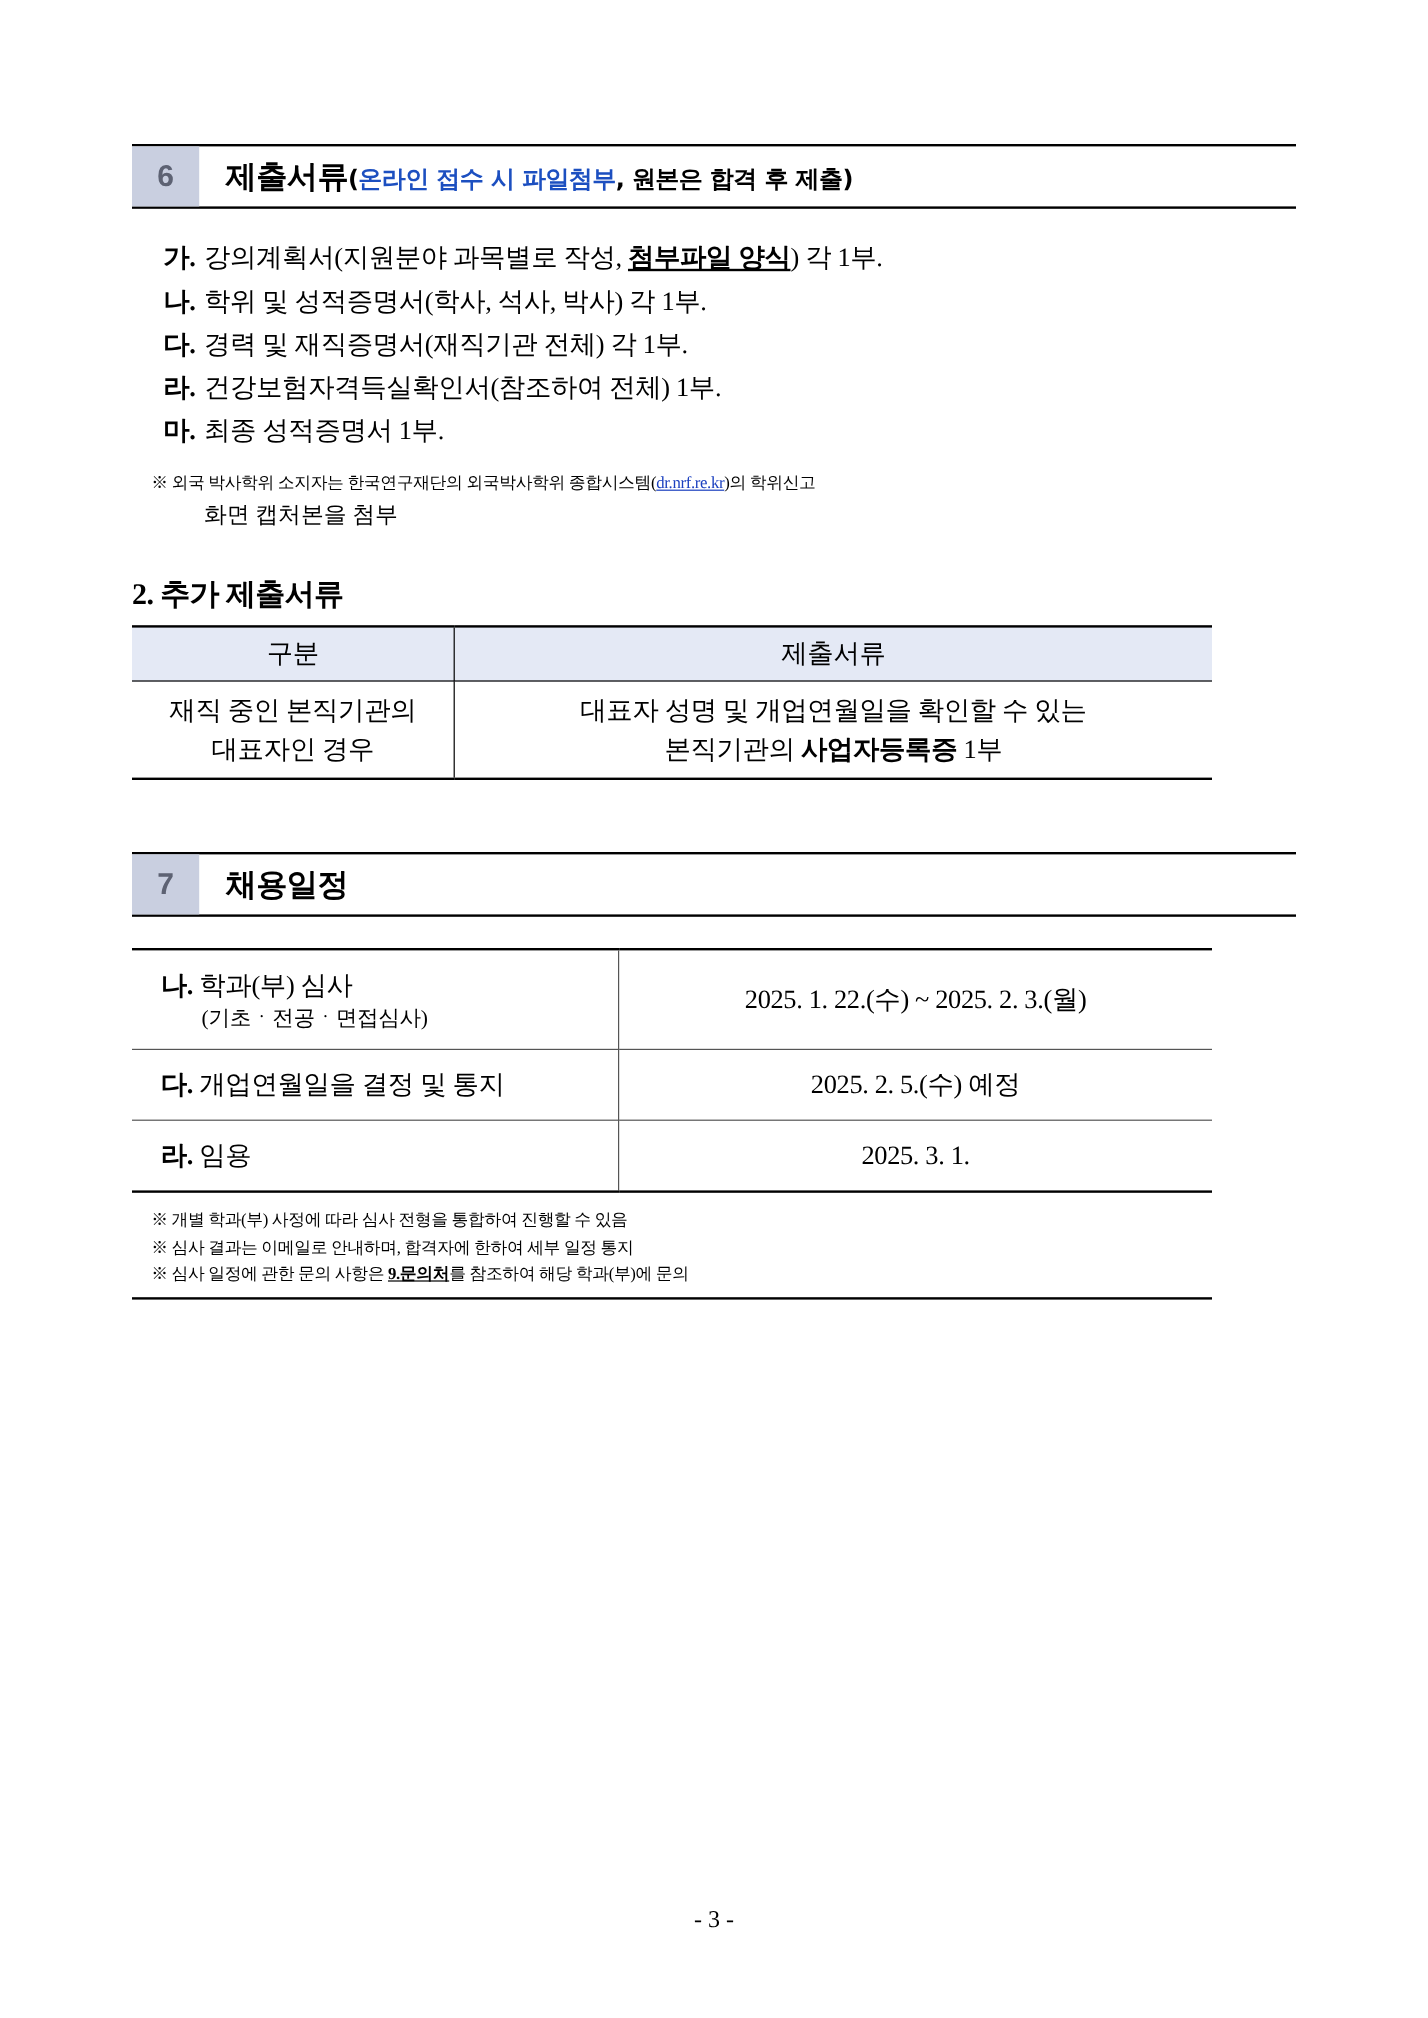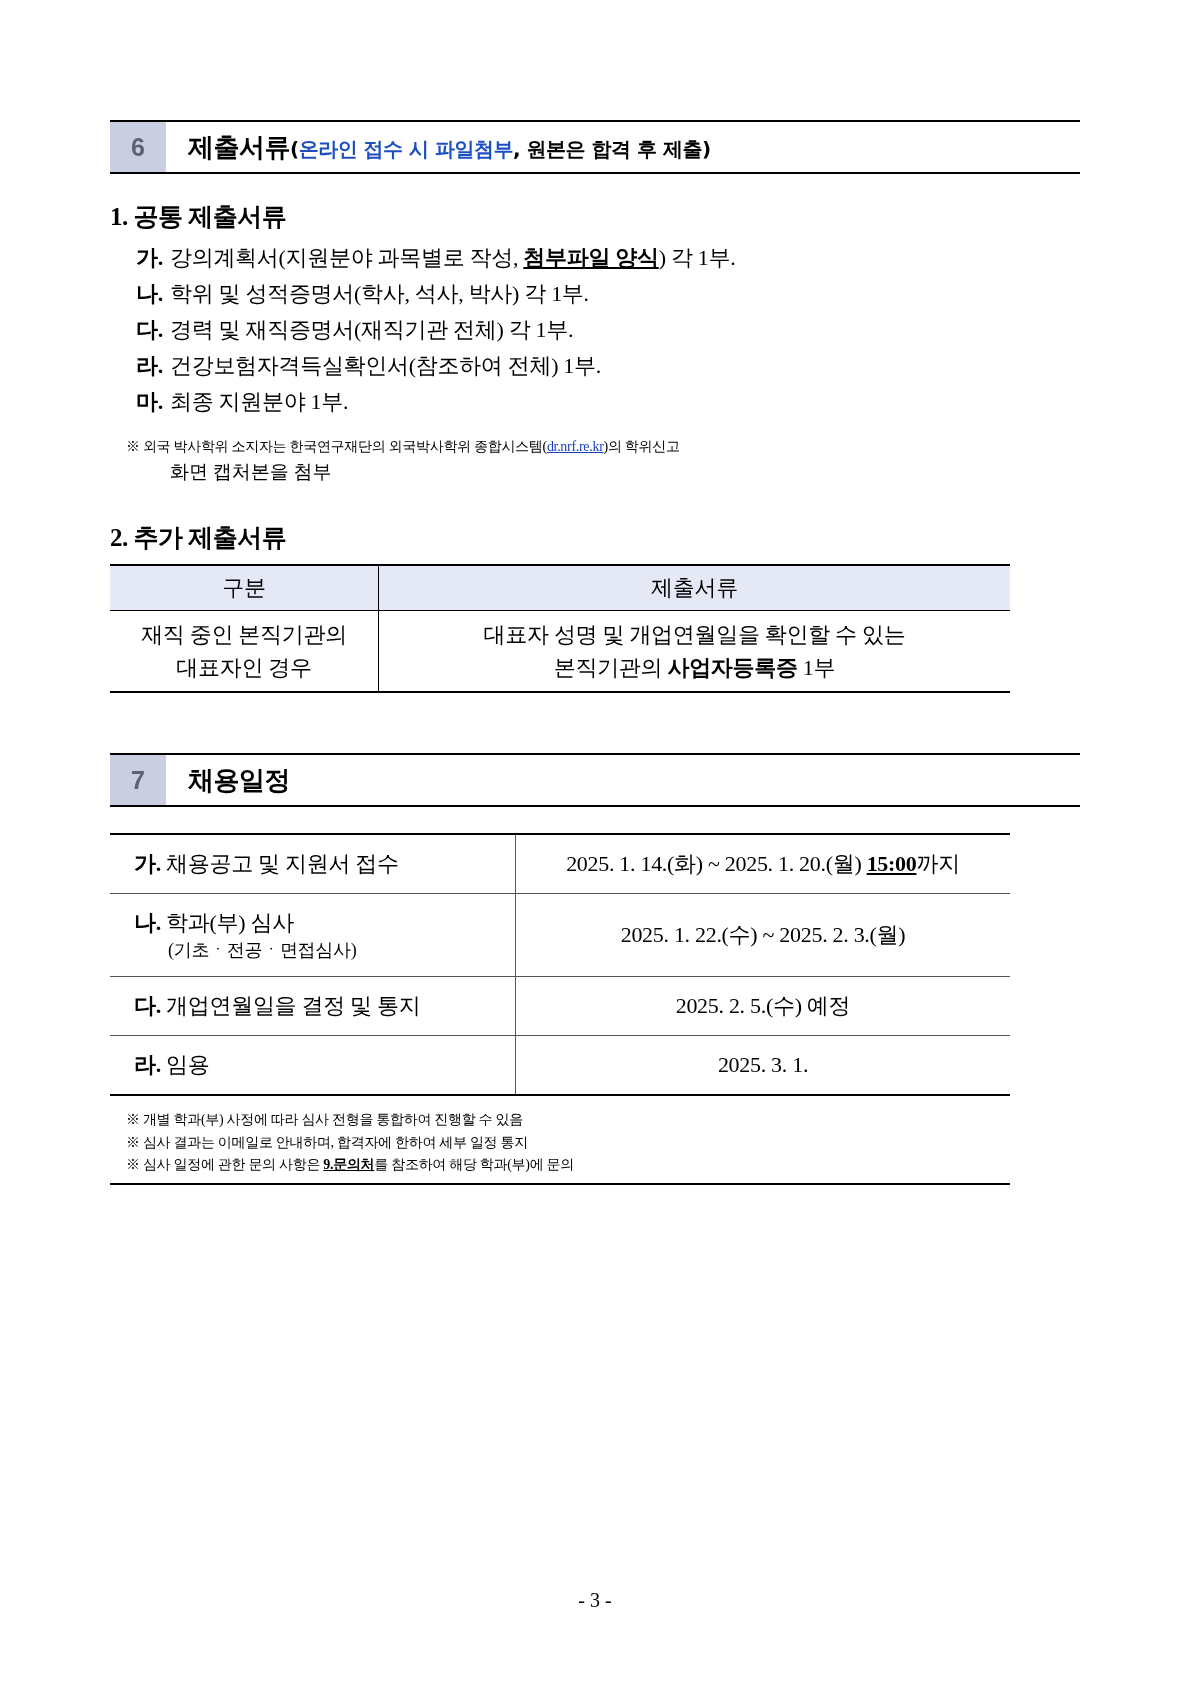--- a/index.html
+++ b/index.html
@@ -193,36 +193,35 @@
 
   <div class="section-head">
     <div class="section-head-inner">
       <div class="sec-num">6</div>
       <div class="sec-title">
         <span>제출서류</span><span class="sub">(</span><span class="sub blue">온라인 접수 시 파일첨부</span><span class="sub">, 원본은 합격 후 제출)</span>
       </div>
     </div>
   </div>
 
-  <div class="h2">1. 공통 제출서류</div>
 
   <div class="item">
     <span class="lbl">가.</span><span>강의계획서(지원분야 과목별로 작성, </span><span class="b ul-u">첨부파일 양식</span><span>) 각 1부.</span>
   </div>
   <div class="item">
     <span class="lbl">나.</span><span>학위 및 성적증명서(학사, 석사, 박사) 각 1부.</span>
   </div>
   <div class="item">
     <span class="lbl">다.</span><span>경력 및 재직증명서(재직기관 전체) 각 1부.</span>
   </div>
   <div class="item">
     <span class="lbl">라.</span><span>건강보험자격득실확인서(참조하여 전체) 1부.</span>
   </div>
   <div class="item">
-    <span class="lbl">마.</span><span>최종 지원분야 1부.</span>
+    <span class="lbl">마.</span><span>최종 성적증명서 1부.</span>
   </div>
 
   <div class="gap-sm"></div>
 
   <div class="note">
     <span>※ 외국 박사학위 소지자는 한국연구재단의 외국박사학위 종합시스템(</span><span class="link">dr.nrf.re.kr</span><span>)의 학위신고</span>
   </div>
   <div class="note-cont">화면 캡처본을 첨부</div>
 
   <div class="gap-md"></div>
@@ -256,29 +255,20 @@
     <div class="section-head-inner">
       <div class="sec-num">7</div>
       <div class="sec-title">채용일정</div>
     </div>
   </div>
 
   <table class="sched">
     <tbody>
       <tr>
         <td class="left">
-          <span class="b">가.</span>
-          <span>채용공고 및 지원서 접수</span>
-        </td>
-        <td class="right">
-          <span>2025. 1. 14.(화) ~ 2025. 1. 20.(월) </span><span class="b ul-u">15:00</span><span>까지</span>
-        </td>
-      </tr>
-      <tr>
-        <td class="left">
           <span class="b">나.</span>
           <span>학과(부) 심사</span>
           <div class="small" style="padding-left:34px">(기초ㆍ전공ㆍ면접심사)</div>
         </td>
         <td class="right">
           <span>2025. 1. 22.(수) ~ 2025. 2. 3.(월)</span>
         </td>
       </tr>
       <tr>
         <td class="left">

